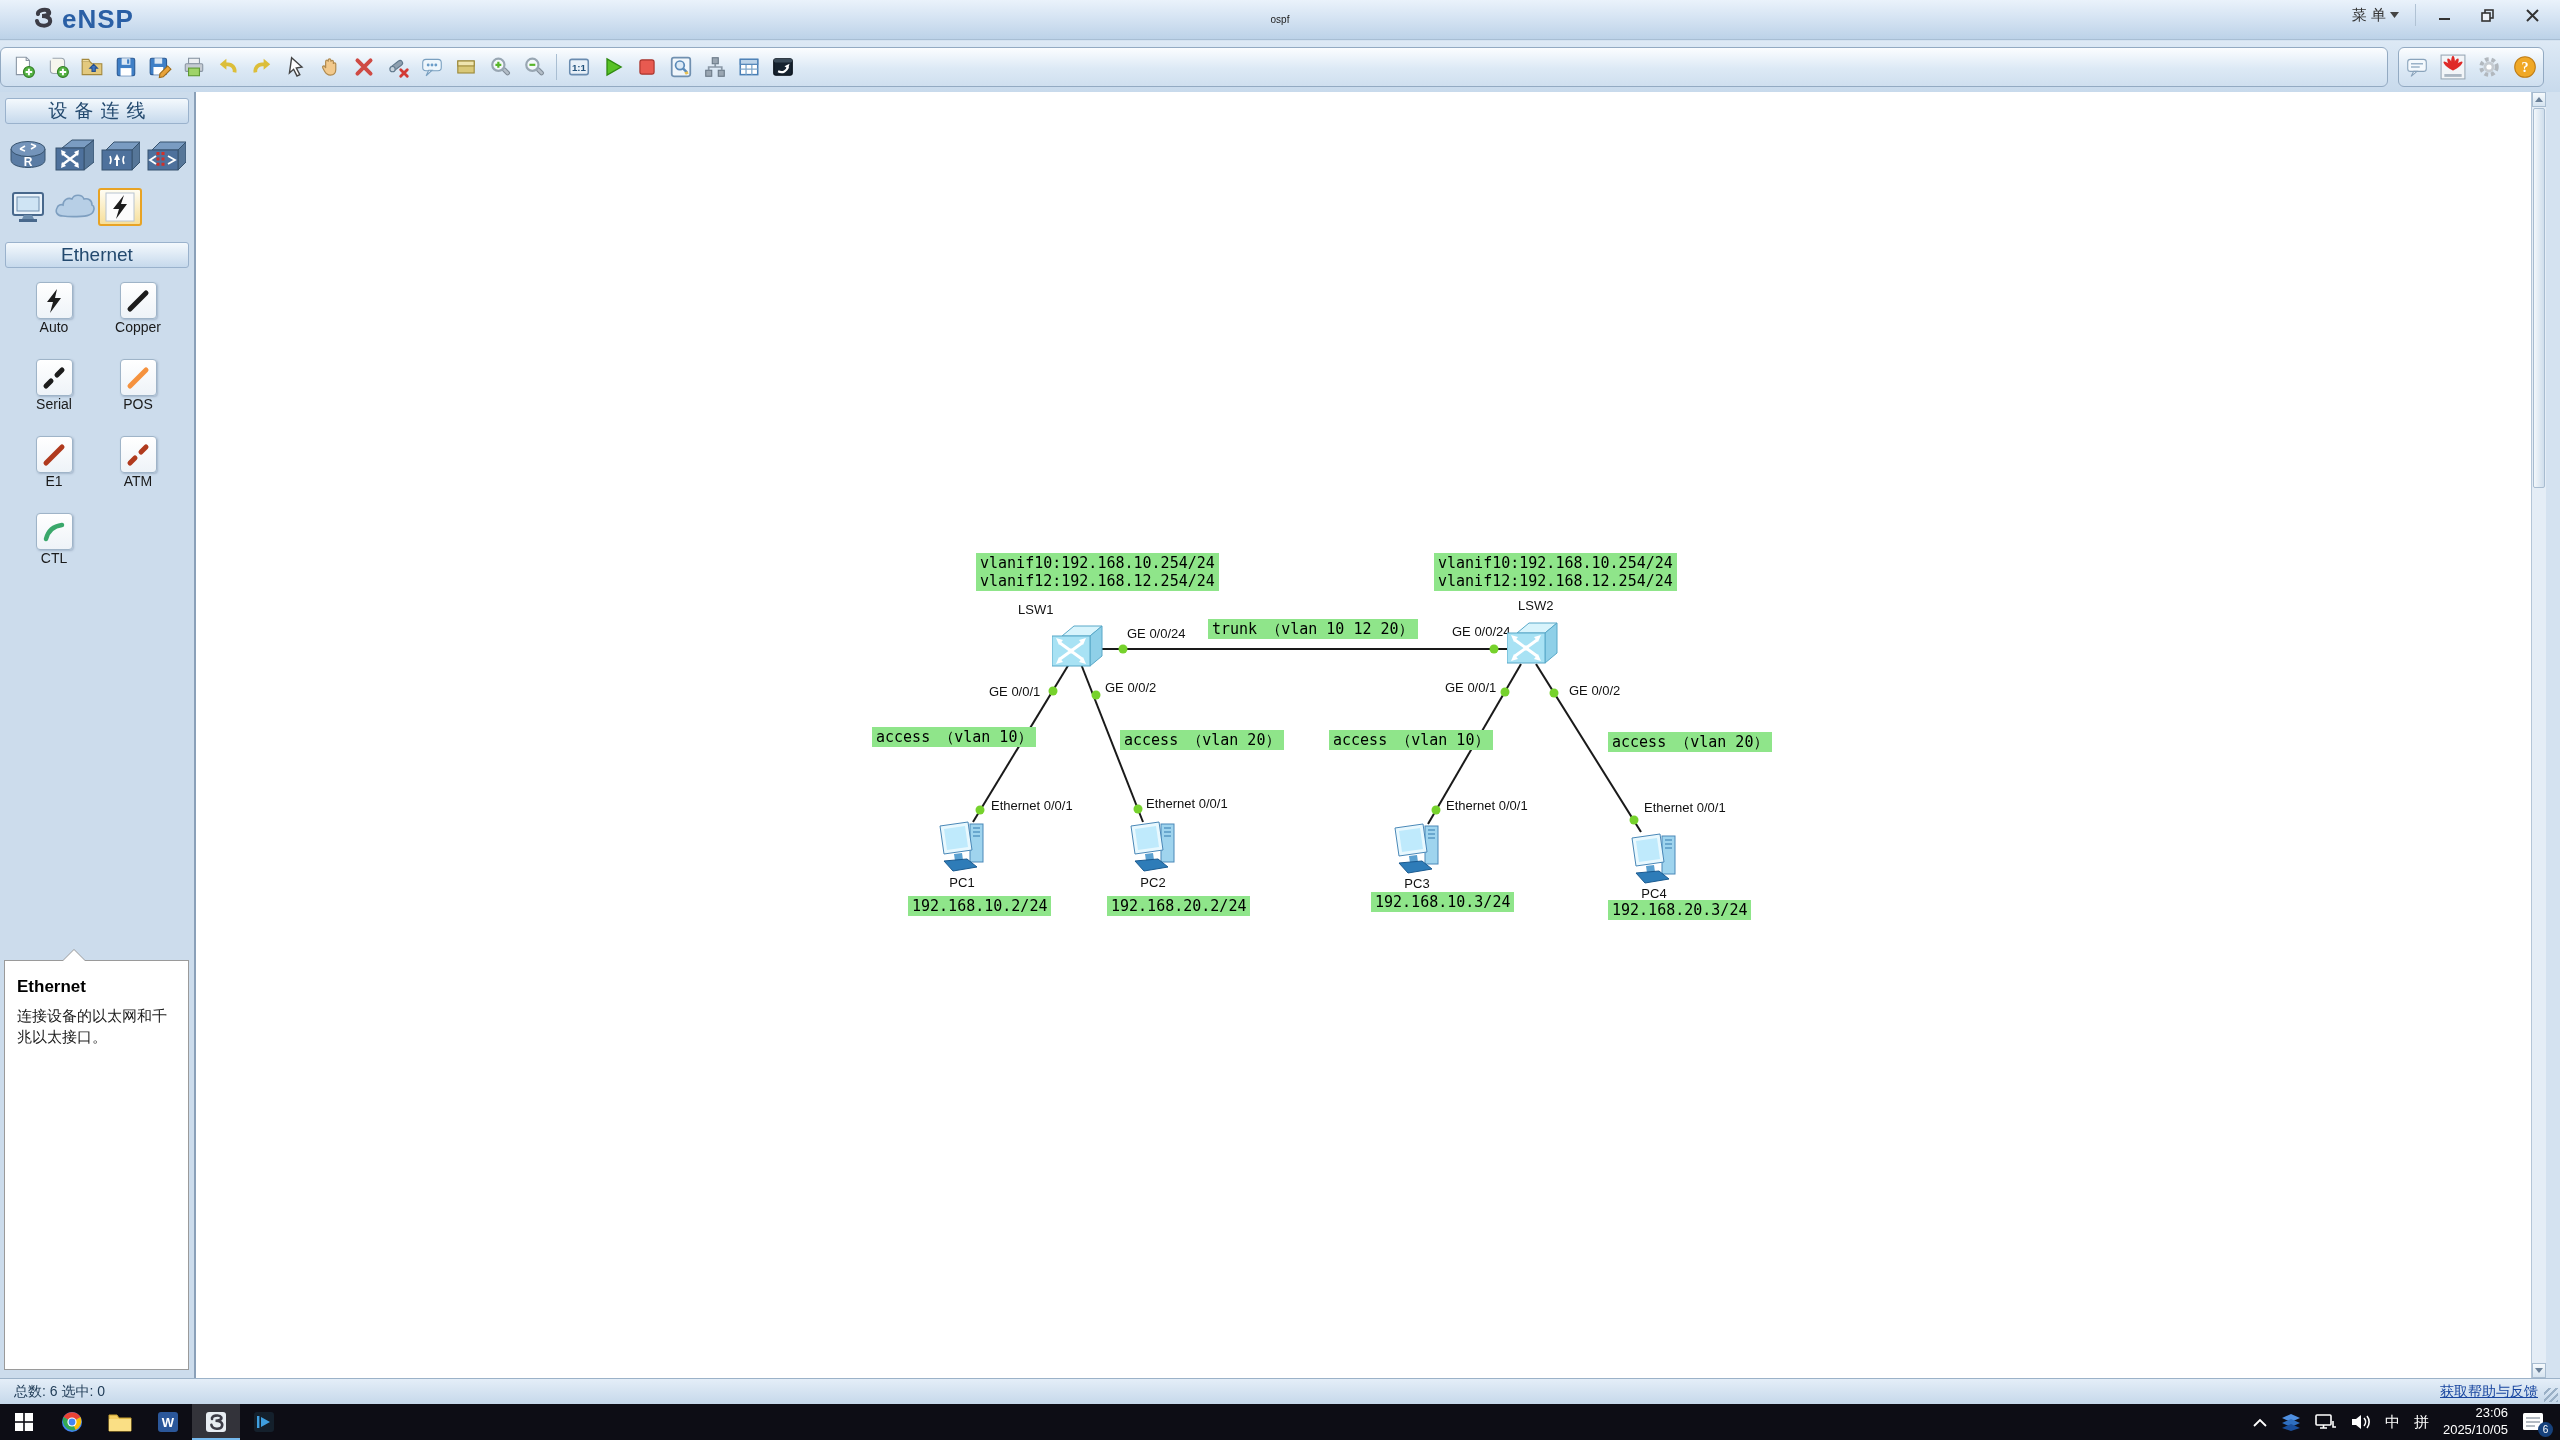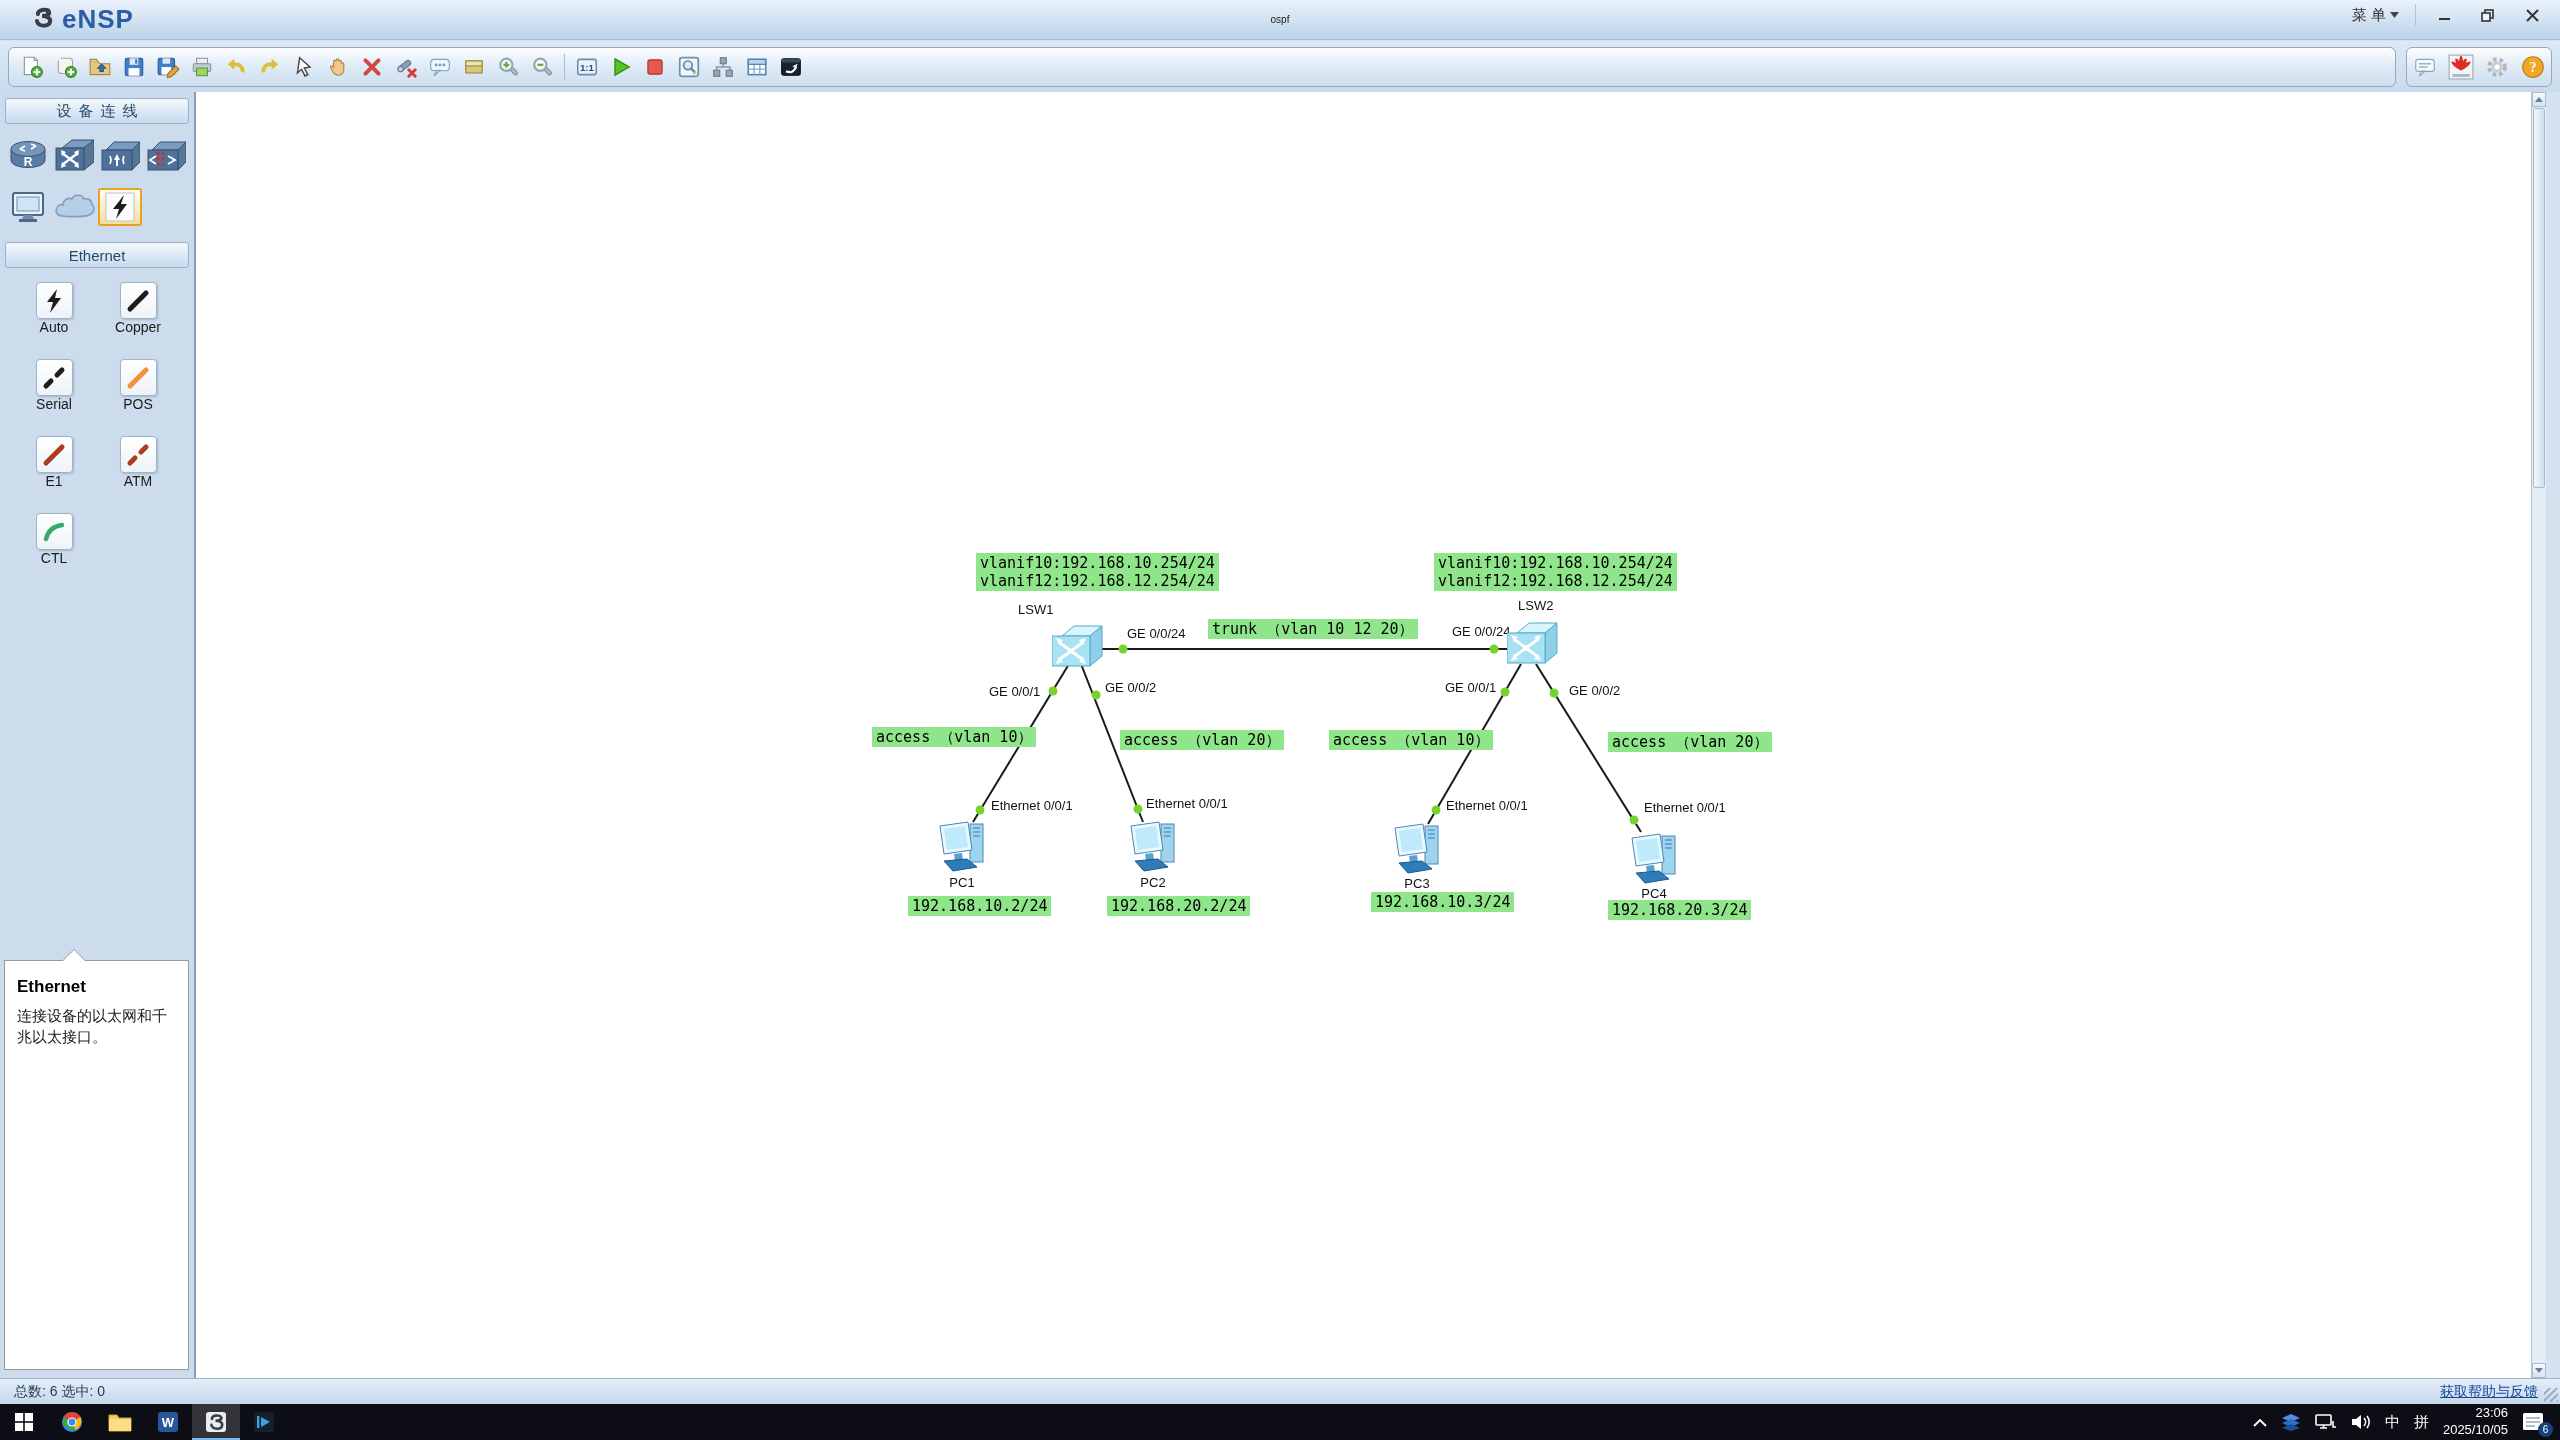--- a/index.html
+++ b/index.html
@@ -14,32 +14,32 @@
   .logo-text { font-size:26px; font-weight:bold; color:#2a5fa5; letter-spacing:1px; }
   .win-title { position:absolute; left:0; right:0; text-align:center; font-size:10px; color:#222; }
   .titlebar-right { position:absolute; right:6px; top:0; height:30px; display:flex; align-items:center; }
   .menu-btn { display:flex; align-items:center; gap:4px; font-size:15px; color:#333; padding:3px 10px; cursor:default; }
   .tb-sep-v { width:1px; height:22px; background:#b0c2d4; margin:0 6px; }
   .winctl { width:44px; height:26px; display:flex; align-items:center; justify-content:center; }
 
   
   .toolbar-row { position:absolute; left:0; top:41px; width:2560px; height:51px;
     background:linear-gradient(#dde9f5,#c8daec); display:flex; align-items:center; }
-  .toolbar-box { margin-left:8px; height:40px; width:2388px; border:1px solid #93aac2; border-radius:6px;
+  .toolbar-box { height:40px; width:2388px; border:1px solid #93aac2; border-radius:6px;
     background:linear-gradient(#fbfdff,#dcE9f5 55%,#cfdfEF); display:flex; align-items:center; padding:0 6px; }
   .toolbar-box-r { margin-left:10px; height:40px; width:146px; border:1px solid #93aac2; border-radius:6px;
     background:linear-gradient(#fbfdff,#dce9f5 55%,#cfdfef); display:flex; align-items:center; justify-content:space-around; }
   .tb { width:34px; height:32px; display:flex; align-items:center; justify-content:center; border-radius:4px; }
   .tb-sep { width:1px; height:26px; background:#a9bed2; margin:0 5px; }
 
   
   .main { position:absolute; left:0; top:92px; width:2560px; height:1286px; display:flex; }
   .sidebar { position:relative; width:196px; height:100%; background:#ccdcec; border-right:2px solid #8aa0b8; }
   .sec-header { height:26px; margin:6px 5px 4px 5px; border:1px solid #9ab2cc; border-radius:3px;
-    background:linear-gradient(#f4f9fd,#c6d9ec); color:#23496e; font-size:15px;
+    background:linear-gradient(#f4f9fd,#c6d9ec); color:#23496e; font-size:19px;
     display:flex; align-items:center; justify-content:center; }
   .sec-header.spaced { letter-spacing:7px; text-indent:7px; }
   .device-grid { display:grid; grid-template-columns:repeat(4,46px); row-gap:14px; padding:8px 0 10px 6px; }
   .dev-cell { width:44px; height:38px; display:flex; align-items:center; justify-content:center; border-radius:3px; }
   .dev-cell.selected { border:2px solid #e8a324; background:linear-gradient(#fffdf2,#f7df9a); }
   .link-grid { display:grid; grid-template-columns:84px 84px; row-gap:24px; padding:10px 0 0 12px; }
   .link-item { display:flex; flex-direction:column; align-items:center; gap:0; }
   .link-ico { width:37px; height:37px; background:linear-gradient(#ffffff,#eef3f8); border:1px solid #9fb4c8;
     border-radius:4px; box-shadow:0 1px 0 #fff inset, 1px 1px 2px rgba(90,110,140,.35);
     display:flex; align-items:center; justify-content:center; }

